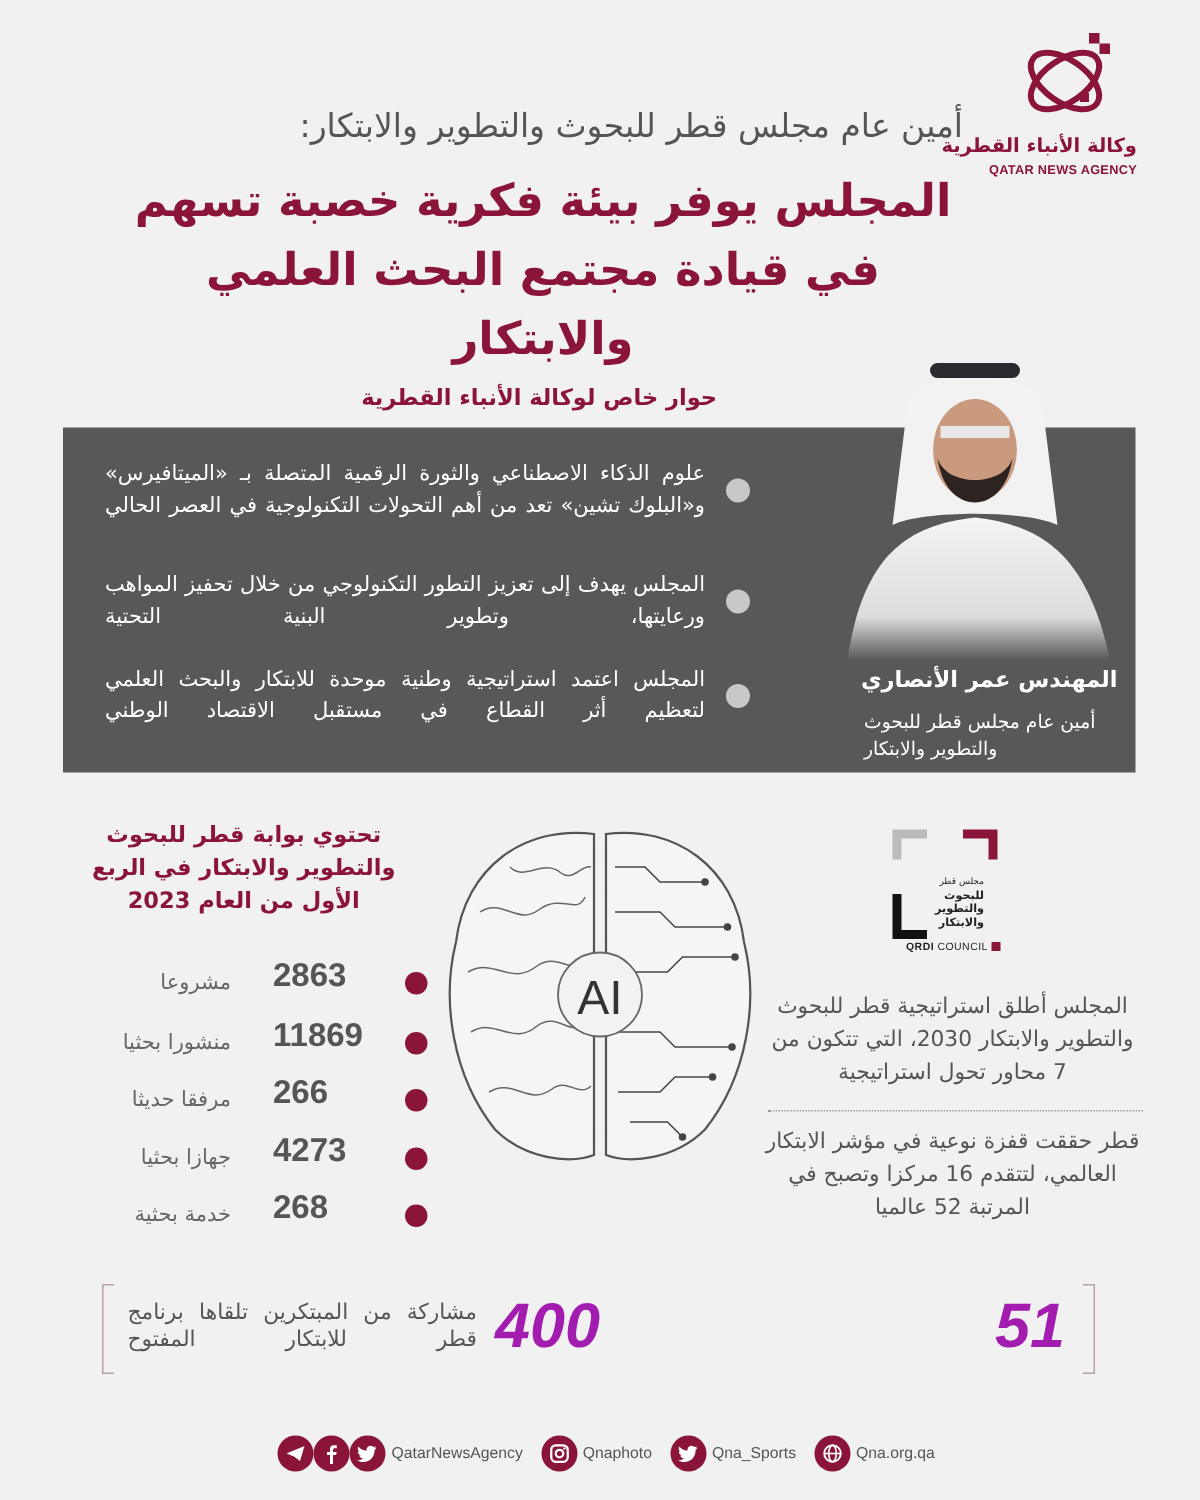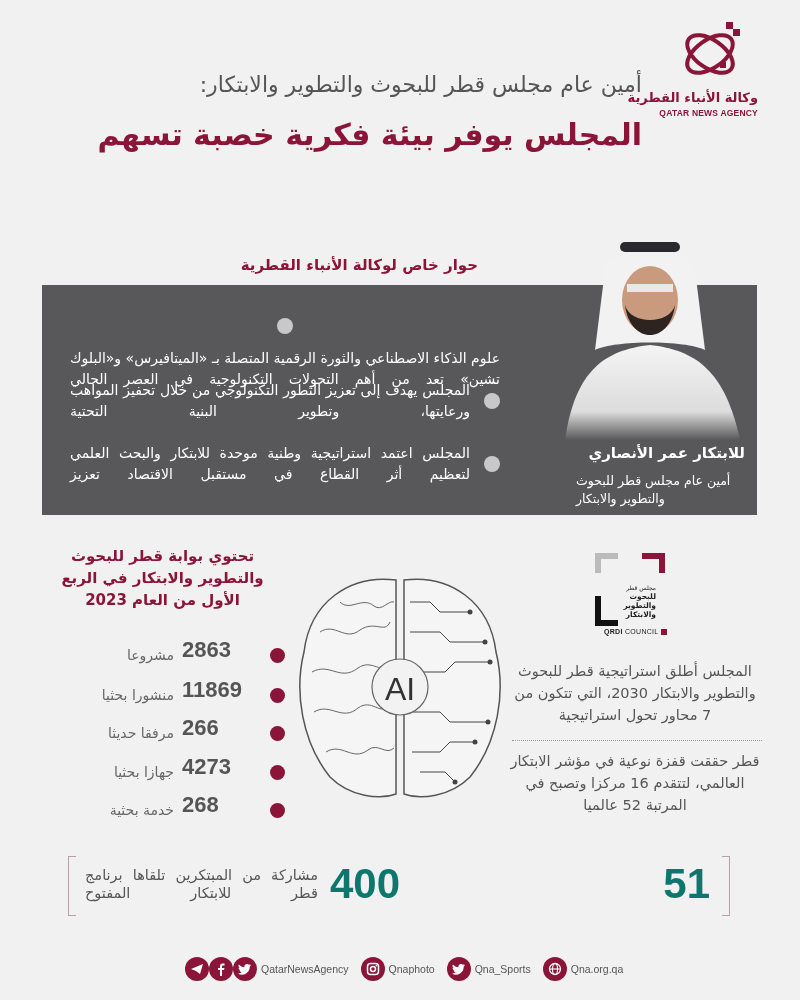--- a/index.html
+++ b/index.html
@@ -8,59 +8,59 @@
     .abs { position: absolute; }
     .rtl { direction: rtl; }
 
     
     .logo { left: 648px; top: 18px; width: 120px; height: 105px; }
     .logo svg { position: absolute; left: 28px; top: 0; }
     .logo-ar { position: absolute; right: 10px; top: 72px; font-size: 13px; font-weight: bold; color: #8a1538; direction: rtl; white-space: nowrap; text-align: center; }
     .logo-en { position: absolute; right: 10px; top: 90px; font-size: 8.5px; font-weight: bold; color: #8a1538; letter-spacing: 0.2px; white-space: nowrap; font-family: "Liberation Sans", sans-serif; }
 
     .kicker { right: 158px; top: 72px; font-size: 22px; color: #555; white-space: nowrap; }
-    .headline { right: 158px; top: 112px; width: 560px; text-align: right; font-size: 30px; font-weight: bold; color: #8a1538; line-height: 46px; }
+    .headline { right: 158px; top: 112px; width: 560px; text-align: center; font-size: 30px; font-weight: bold; color: #8a1538; line-height: 46px; }
 
     .interview-tag { right: 322px; top: 256px; font-size: 15px; font-weight: bold; color: #8a1538; white-space: nowrap; }
 
     
     .panel { left: 42px; top: 285px; width: 715px; height: 230px; background: #58585a; }
     .bullet-row { right: 300px; width: 430px; display: flex; flex-direction: row; align-items: center; gap: 14px; }
     .bullet-dot { width: 16px; height: 16px; border-radius: 50%; background: #c8c8ca; flex: 0 0 16px; }
     .bullet-text { font-size: 14px; color: #fff; line-height: 21px; text-align: justify; text-align-last: justify; flex: 1; }
 
     
     .photo { left: 545px; top: 240px; width: 210px; height: 220px; }
     .person-name { right: 55px; top: 444px; font-size: 15px; font-weight: bold; color: #fff; white-space: nowrap; }
     .person-title { right: 44px; top: 472px; width: 180px; font-size: 12.5px; color: #fff; text-align: left; line-height: 18px; }
 
     
     .stats-heading { left: 55px; top: 545px; width: 215px; text-align: center; font-size: 15px; font-weight: bold; color: #8a1538; line-height: 22px; }
     .stat-row { left: 55px; width: 230px; height: 30px; display: flex; align-items: flex-end; justify-content: flex-end; gap: 8px; }
     .stat-label { font-size: 14px; color: #666; white-space: nowrap; }
-    .stat-num { font-size: 22px; font-weight: bold; color: #555; font-family: "Liberation Sans", sans-serif; min-width: 62px; text-align: left; }
+    .stat-num { font-size: 22px; font-weight: bold; color: #555; font-family: "Liberation Sans", sans-serif; min-width: 62px; text-align: left; margin-left: 20px; }
     .stat-dot { width: 15px; height: 15px; border-radius: 50%; background: #8a1538; margin-left: 18px; }
 
     
-    .brain { left: 290px; top: 572px; width: 220px; height: 235px; }
+    .brain { left: 290px; top: 548px; width: 220px; height: 235px; }
 
     
     .qrdi { left: 590px; top: 548px; width: 80px; height: 90px; }
     .qrdi-text { position: absolute; right: 14px; top: 35px; font-size: 7.5px; color: #222; line-height: 9px; text-align: right; direction: rtl; font-weight: bold; }
     .qrdi-small { font-weight: normal; font-size: 6px; }
     .qrdi-council { position: absolute; left: 14px; top: 80px; font-size: 7px; color: #222; font-family: "Liberation Sans", sans-serif; letter-spacing: 0.3px; white-space: nowrap; }
     .qrdi-council b { font-weight: bold; }
     .qrdi-sq { display: inline-block; width: 6px; height: 6px; background: #8a1538; margin-left: 2px; vertical-align: middle; }
 
     .fact { left: 510px; width: 250px; text-align: center; font-size: 14.5px; color: #555; line-height: 22px; }
     .dotted-sep { left: 512px; top: 740px; width: 250px; border-top: 1.5px dotted #999; }
 
     
     .big-stat { display: flex; align-items: center; gap: 12px; }
-    .big-num { font-size: 42px; font-weight: bold; color: #0f766e; font-family: "Liberation Sans", sans-serif; }
+    .big-num { font-size: 42px; font-weight: bold; color: #a21caf; font-family: "Liberation Sans", sans-serif; font-style: italic; }
     .big-text { font-size: 14.5px; color: #555; line-height: 18px; text-align: justify; text-align-last: justify; }
     .bracket-left { left: 68px; top: 856px; width: 8px; height: 60px; border: 1.5px solid #b8a0a8; border-right: none; }
     .bracket-right { left: 722px; top: 856px; width: 8px; height: 60px; border: 1.5px solid #b8a0a8; border-left: none; }
 
     
     .footer { left: 185px; top: 955px; height: 28px; display: flex; align-items: center; gap: 0; direction: ltr; }
     .soc-icon { width: 24px; height: 24px; border-radius: 50%; background: #8a1538; display: flex; align-items: center; justify-content: center; }
     .soc-label { font-size: 10.5px; color: #555; margin: 0 12px 0 4px; font-family: "Liberation Sans", sans-serif; }
   </style>
 </head>
@@ -74,20 +74,21 @@
     <rect x="57" y="11" width="7" height="7" fill="#8a1538"></rect>
     <rect x="44" y="44" width="6" height="6" fill="#8a1538"></rect>
   </svg>
   <div class="logo-ar">وكالة الأنباء القطرية</div>
   <div class="logo-en">QATAR NEWS AGENCY</div>
 </div>
 
 <div class="abs kicker rtl">أمين عام مجلس قطر للبحوث والتطوير والابتكار:</div>
 <div class="abs headline rtl">
   <div>المجلس يوفر بيئة فكرية خصبة تسهم</div>
+  <div>في قيادة مجتمع البحث العلمي والابتكار</div>
 </div>
 
 <div class="abs interview-tag rtl">حوار خاص لوكالة الأنباء القطرية</div>
 
 <div class="abs panel"></div>
 
 <div class="abs photo">
   <svg width="210" height="220" viewBox="0 0 210 220">
     <defs>
       <linearGradient id="robe" x1="0" y1="0" x2="0" y2="1">
@@ -98,34 +99,34 @@
     </defs>
     <path d="M20 200 C 30 130, 60 110, 105 105 C 150 110, 180 130, 195 200 Z" fill="url(#robe)"></path>
     <path d="M60 30 C 60 5, 150 5, 150 30 L 160 110 C 140 100, 70 100, 50 110 Z" fill="#f2f2f2"></path>
     <rect x="75" y="2" width="60" height="10" rx="5" fill="#2a2a2e"></rect>
     <ellipse cx="105" cy="60" rx="28" ry="34" fill="#c99a7e"></ellipse>
     <path d="M80 65 C 85 105, 125 105, 130 65 C 125 85, 85 85, 80 65 Z" fill="#2d2320"></path>
     <rect x="82" y="44" width="46" height="8" fill="#e8e8e8"></rect>
   </svg>
 </div>
 
-<div class="abs person-name rtl">للابتكار عمر الأنصاري</div>
+<div class="abs person-name rtl">المهندس عمر الأنصاري</div>
 <div class="abs person-title rtl">أمين عام مجلس قطر للبحوث والتطوير والابتكار</div>
 
-<div class="abs bullet-row rtl" style="top:318px;flex-direction:column;">
+<div class="abs bullet-row rtl" style="top:306px;">
   <span class="bullet-dot"></span>
   <span class="bullet-text">علوم الذكاء الاصطناعي والثورة الرقمية المتصلة بـ «الميتافيرس» و«البلوك تشين» تعد من أهم التحولات التكنولوجية في العصر الحالي</span>
 </div>
 <div class="abs bullet-row rtl" style="top:380px;">
   <span class="bullet-dot"></span>
   <span class="bullet-text">المجلس يهدف إلى تعزيز التطور التكنولوجي من خلال تحفيز المواهب ورعايتها، وتطوير البنية التحتية</span>
 </div>
 <div class="abs bullet-row rtl" style="top:443px;">
   <span class="bullet-dot"></span>
-  <span class="bullet-text">المجلس اعتمد استراتيجية وطنية موحدة للابتكار والبحث العلمي لتعظيم أثر القطاع في مستقبل الاقتصاد تعزيز</span>
+  <span class="bullet-text">المجلس اعتمد استراتيجية وطنية موحدة للابتكار والبحث العلمي لتعظيم أثر القطاع في مستقبل الاقتصاد الوطني</span>
 </div>
 
 <div class="abs stats-heading rtl">تحتوي بوابة قطر للبحوث والتطوير والابتكار في الربع الأول من العام 2023</div>
 
 <div class="abs stat-row" style="top:633px;">
   <span class="stat-label">مشروعا</span>
   <span class="stat-num">2863</span>
   <span class="stat-dot"></span>
 </div>
 <div class="abs stat-row" style="top:673px;">

